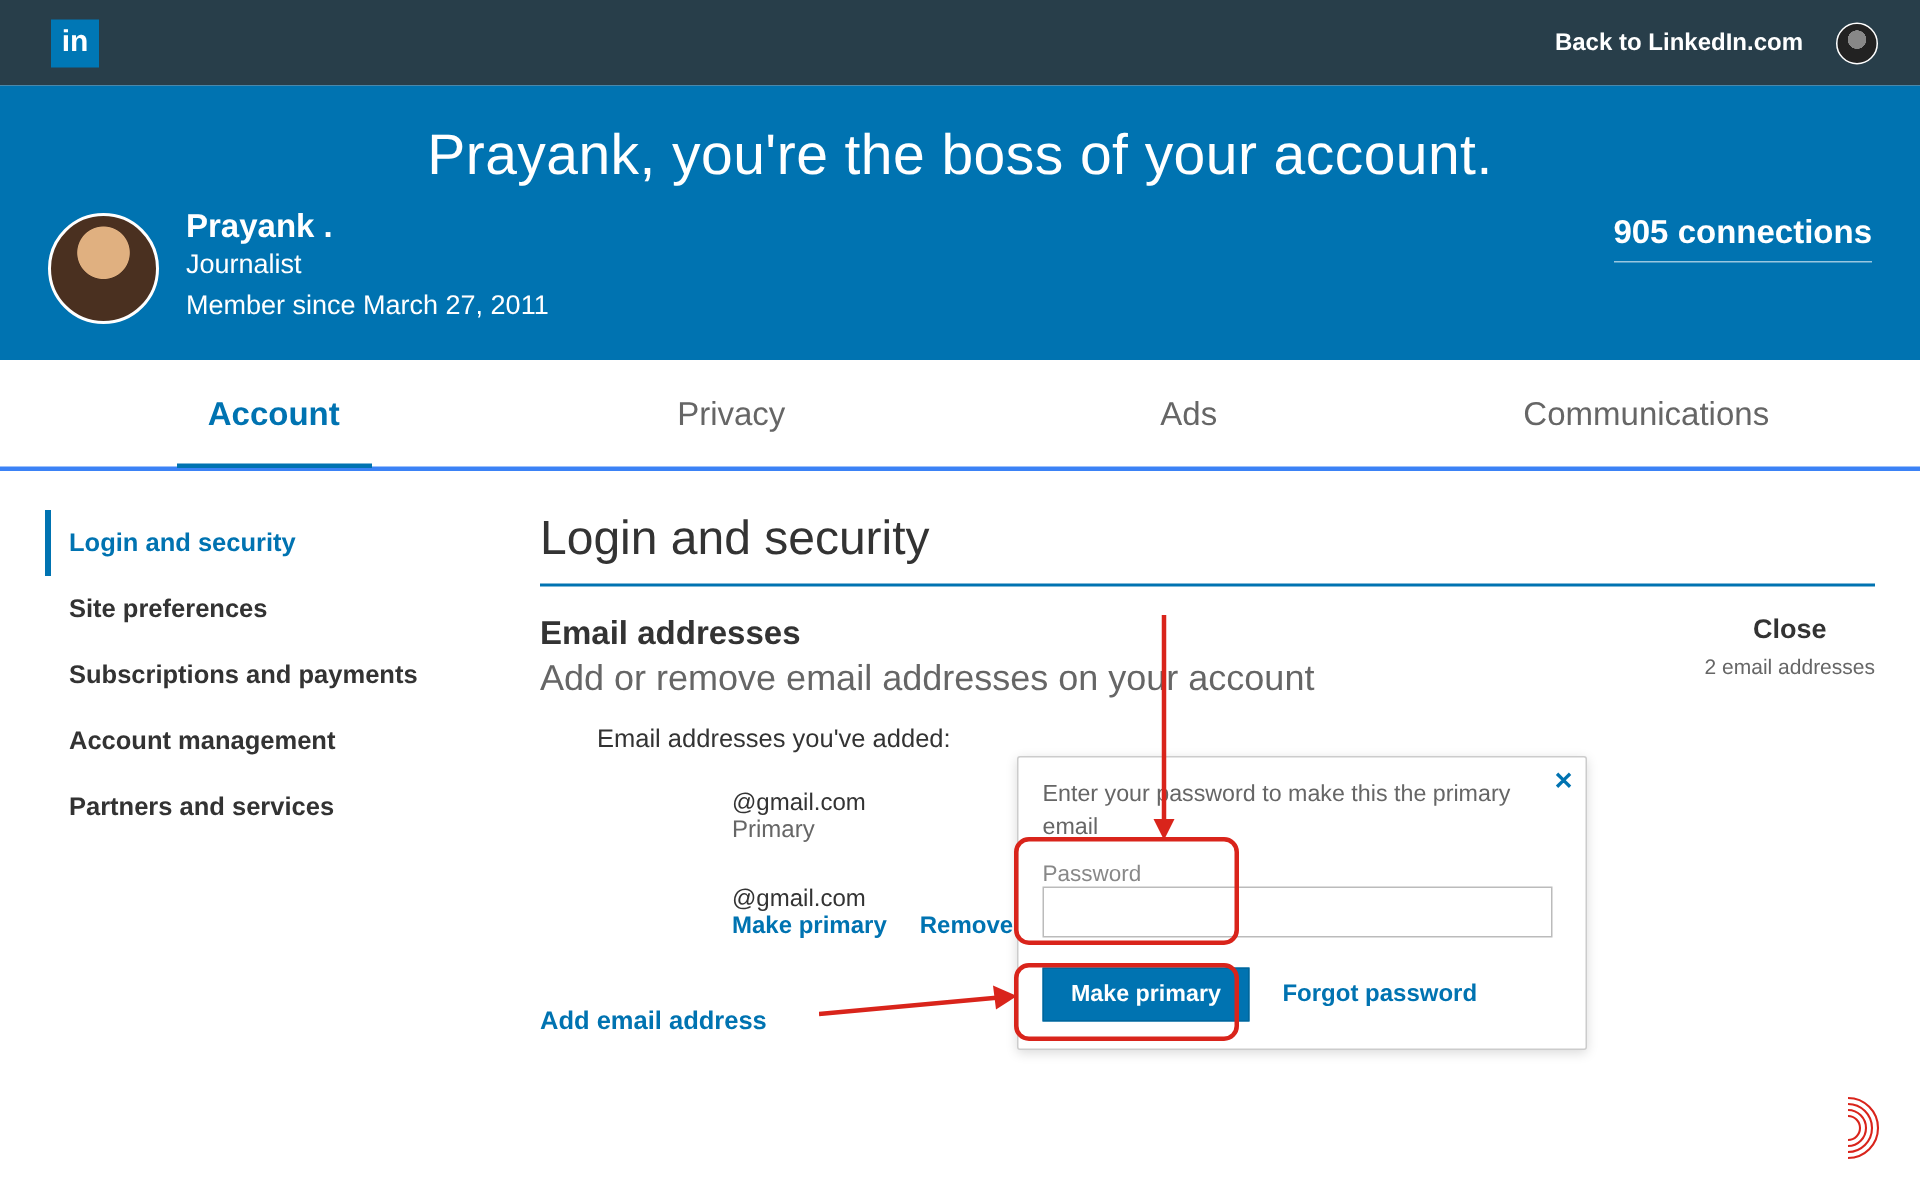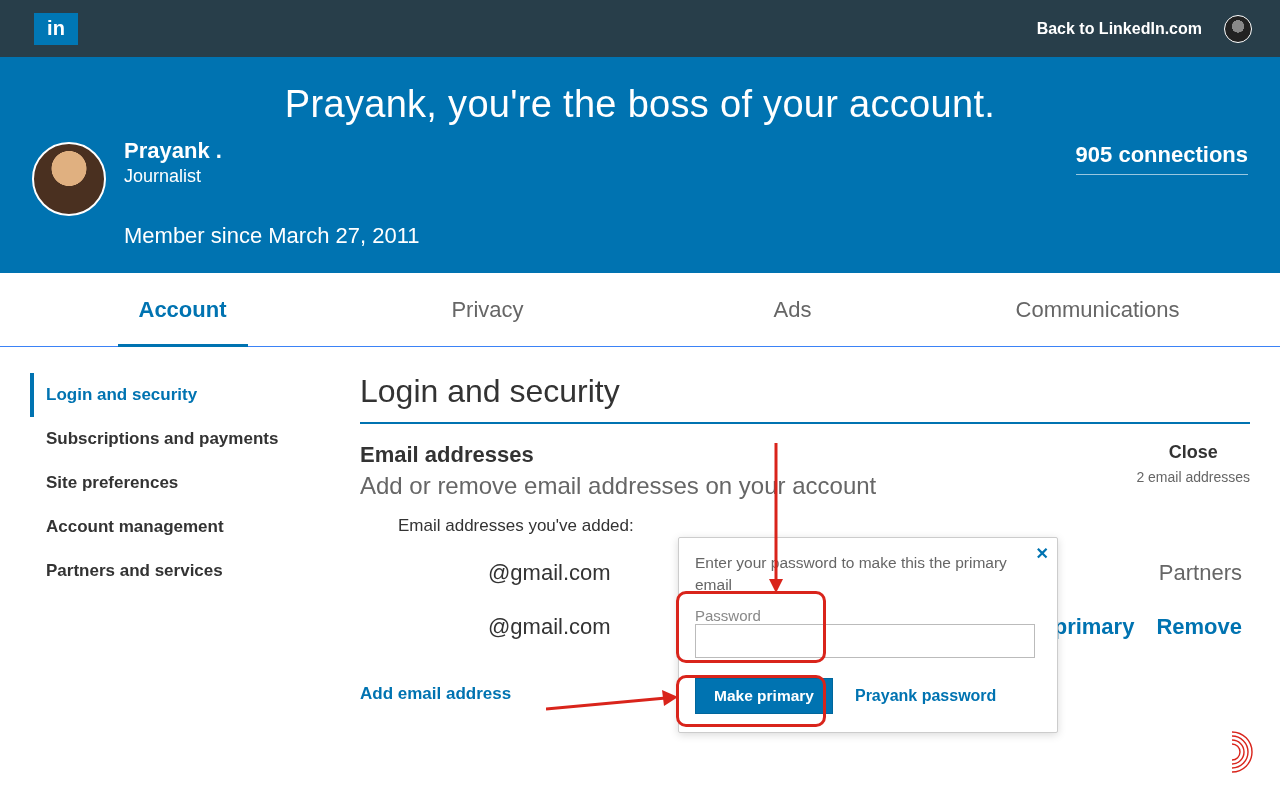--- a/index.html
+++ b/index.html
@@ -1,57 +1,57 @@
 <!DOCTYPE html>
 <html><head>
 <meta charset="utf-8">
 <style>
   * { margin: 0; padding: 0; box-sizing: border-box; }
   body { font-family: -apple-system, BlinkMacSystemFont, "Segoe UI", Arial, sans-serif; background: #fff; width: 1280px; height: 792px; overflow: hidden; position: relative; }
 
   
   .topnav { background: #283e4a; height: 57px; display: flex; align-items: center; justify-content: space-between; padding: 0 28px 0 34px; }
-  .topnav .logo { width: 44px; height: 32px; background: #0077b5; display:flex; align-items:center; justify-content:center; }
+  .topnav .logo { width: 32px; height: 32px; background: #0077b5; display:flex; align-items:center; justify-content:center; }
   .topnav .logo span{ color:#fff; font-weight:700; font-size:20px; font-family: Arial;}
   .topnav .right { display: flex; align-items: center; gap: 22px; }
   .topnav .back { color: #fff; font-size: 16px; font-weight: 600; cursor:pointer; }
   .topnav .avatar-top { width: 28px; height: 28px; border-radius: 50%; border:1px solid #fff; background: radial-gradient(circle at 50% 40%, #888 30%, #222 31%);}
 
   
   .hero { background: #0073b1; color: #fff; padding: 26px 32px 24px 32px; }
   .hero-title { text-align: center; font-size: 38px; font-weight: 400; letter-spacing: .3px; }
   .hero-row { display:flex; justify-content:space-between; align-items:flex-start; margin-top: 12px; gap: 27px;}
   .hero-left { display:flex; gap:18px; align-items:flex-start;}
   .hero-avatar { width:74px; height:74px; border-radius:50%; border:2px solid #fff; background: radial-gradient(circle at 50% 35%, #e0b080 30%, #4a3020 31%); margin-top:4px;}
   .hero-name { font-size:22px; font-weight:700;}
   .hero-role { font-size:18px; font-weight:400; margin-top:2px;}
-  .hero-since { font-size:22px; margin-top:36px; }
+  .hero-since { font-size:18px; margin-top:6px; }
   .hero-conn { font-size:22px; font-weight:700; padding-bottom:6px; border-bottom:1px solid rgba(255,255,255,.6); margin-top:4px;}
 
   
-  .tabs { display:flex; border-bottom:1px solid #3b82f6; padding: 0 30px; margin-top:0; height:74px;}
+  .tabs { display:flex; border-bottom:3px solid #3b82f6; padding: 0 30px; margin-top:0; height:74px;}
   .tab { flex:1; text-align:center; font-size:22px; color:#666; display:flex; align-items:center; justify-content:center; cursor:pointer;}
   .tab.active { color:#0073b1; font-weight:600; position:relative;}
   .tab.active::after{ content:""; position:absolute; bottom:-1px; left:50%; transform:translateX(-50%); width:130px; height:3px; background:#0073b1;}
 
   
   .body { display:flex; padding: 26px 30px 0 30px; gap: 50px;}
   .sidebar { width: 280px; }
   .side-item { font-size:17px; color:#333; padding:12px 0 12px 16px; cursor:pointer; font-weight:600;}
   .side-item.active { color:#0073b1; border-left:4px solid #0073b1; padding-left:12px; font-weight:700;}
   .main { flex:1; position:relative;}
   .main h1 { font-size:32px; font-weight:400; color:#333;}
   .main hr.blue { border:none; border-top:2px solid #0073b1; margin:12px 0 18px 0;}
   .section-row { display:flex; justify-content:space-between; align-items:flex-start;}
   .sec-title { font-size:22px; font-weight:700; color:#333;}
   .sec-sub { font-size:24px; color:#666; margin-top:4px;}
   .close-link { font-size:18px; color:#333; font-weight:600; cursor:pointer;}
   .count-txt { font-size:14px; color:#666; margin-top:6px;}
   .added-label { font-size:17px; color:#333; margin:16px 0 10px 38px;}
-  .email-row { display:flex; justify-content:space-between; padding:14px 8px 14px 128px; font-size:22px;}
+  .email-row { display:flex; justify-content:space-between; padding:14px 8px 14px 128px; font-size:16px;flex-direction:column;}
   .email-addr { color:#333;}
   .primary-lbl { color:#666;}
   .email-actions { display:flex; gap:22px;}
   .link { color:#0073b1; font-weight:700; cursor:pointer;}
   .add-link { color:#0073b1; font-weight:700; font-size:17px; margin-top:30px; display:inline-block; cursor:pointer;}
 
   
   .popover { position:absolute; top:164px; left:318px; width:380px; background:#fff; border:1px solid #ccc; border-radius:2px; box-shadow:0 2px 8px rgba(0,0,0,.15); padding:14px 16px 18px 16px; z-index:5;}
   .popover .x { position:absolute; top:6px; right:8px; color:#0073b1; font-weight:700; cursor:pointer; font-size:16px;}
   .pop-msg { font-size:15.5px; color:#666; line-height:1.4; padding-right:10px;}
@@ -98,22 +98,22 @@
 <div class="tabs">
   <div class="tab active">Account</div>
   <div class="tab">Privacy</div>
   <div class="tab">Ads</div>
   <div class="tab">Communications</div>
 </div>
 
 <div class="body">
   <div class="sidebar">
     <div class="side-item active">Login and security</div>
+    <div class="side-item">Site preferences</div>
     <div class="side-item">Subscriptions and payments</div>
-    <div class="side-item">Site preferences</div>
     <div class="side-item">Account management</div>
     <div class="side-item">Partners and services</div>
   </div>
 
   <div class="main">
     <h1>Login and security</h1>
     <hr class="blue">
     <div class="section-row">
       <div>
         <div class="sec-title">Email addresses</div>
@@ -122,42 +122,42 @@
       <div style="text-align:center;">
         <div class="close-link">Close</div>
         <div class="count-txt">2 email addresses</div>
       </div>
     </div>
 
     <div class="added-label">Email addresses you've added:</div>
 
     <div class="email-row">
       <span class="email-addr">@gmail.com</span>
-      <span class="primary-lbl">Partners</span>
+      <span class="primary-lbl">Primary</span>
     </div>
 
     <div class="email-row">
       <span class="email-addr">@gmail.com</span>
       <span class="email-actions">
         <span class="link">Make primary</span>
         <span class="link">Remove</span>
       </span>
     </div>
 
     <span class="add-link">Add email address</span>
 
     
     <div class="popover">
       <span class="x">✕</span>
       <div class="pop-msg">Enter your password to make this the primary email</div>
       <div class="pop-label">Password</div>
       <input type="password" class="pop-input" style="">
       <div class="pop-actions">
         <button class="btn-primary">Make primary</button>
-        <span class="forgot">Prayank password</span>
+        <span class="forgot">Forgot password</span>
       </div>
     </div>
 
     
     <div class="hl hl1"></div>
     <div class="hl hl2"></div>
 
     
     <svg class="arrow-svg" style="top:70px; left:406px;" width="20" height="150">
       <line x1="10" y1="0" x2="10" y2="138" stroke="#d9241b" stroke-width="3"></line>

